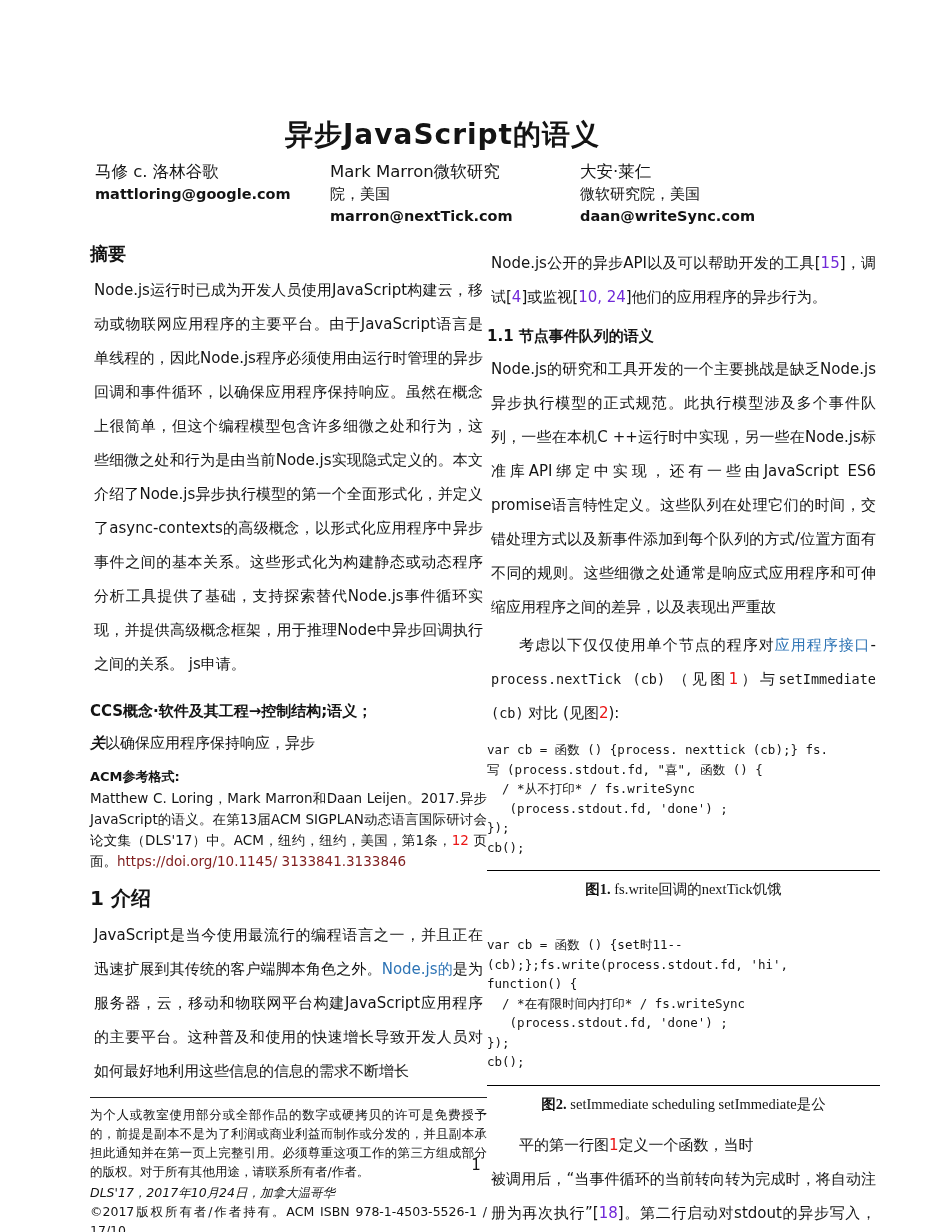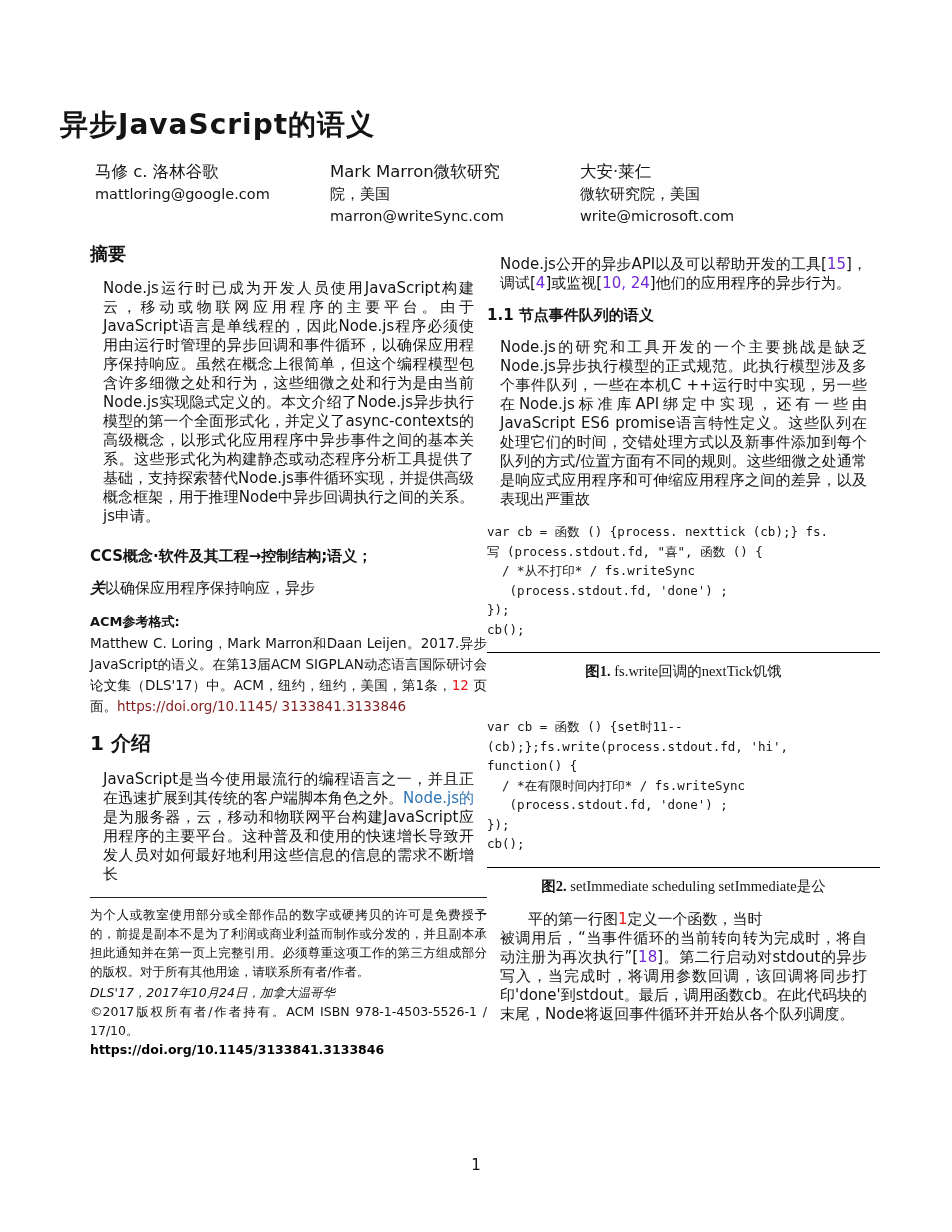--- a/index.html
+++ b/index.html
@@ -4,37 +4,37 @@
 <style>
   html,body { margin:0; padding:0; }
   body {
     width:952px; height:1232px; position:relative; background:#ffffff;
     font-family:"DejaVu Sans", sans-serif; color:#141414;
     -webkit-font-smoothing:antialiased;
   }
   .page { position:absolute; inset:0; overflow:hidden; }
 
   .title {
-    position:absolute; top:106px; left:60px; width:540px;
-    text-align:left; font-size:28px; font-weight:600; letter-spacing:1px;
+    position:absolute; top:116px; left:60px; width:540px;
+    text-align:right; font-size:28px; font-weight:600; letter-spacing:1px;
   }
 
   .author-block { position:absolute; top:160px; text-align:left; }
   .author-block .a-name  { font-size:16.5px; line-height:23px; }
   .author-block .a-affil { font-size:15px;   line-height:22px; }
-  .author-block .a-email { font-size:14.5px; line-height:22px; font-weight:400; }
+  .author-block .a-email { font-size:14.5px; line-height:22px; font-weight:700; }
   #author-1 { left:95px;  width:285px; }
   #author-2 { left:330px; width:285px; }
   #author-3 { left:580px; width:295px; }
 
   .col-left  { position:absolute; left:90px;  top:242px; width:397px; }
   .col-right { position:absolute; left:487px; top:242px; width:393px; }
 
   .h-abstract { font-size:18px; font-weight:700; margin:0 0 7px 0; }
-  .body-p { font-size:15px; line-height:19px; text-align:justify; margin:13px; }
+  .body-p { font-size:15px; line-height:34px; text-align:justify; margin:4px; }
   .indent { text-indent:28px; }
   .prewrap { white-space:pre-wrap; }
 
   .ccs      { font-size:15px; font-weight:700; margin:21px 0 0 0; }
   .keywords { font-size:15px; margin:13px 0 0 0; }
 
   .acm-h { font-size:13px; font-weight:700; margin:15px 0 2px 0; }
   .acm-p { font-size:13.5px; line-height:21px; text-align:justify; margin:0; }
 
   .h1 { font-size:20px;   font-weight:700; margin:13px 0 6px 0; }
@@ -71,26 +71,26 @@
 
   <div class="title">异步JavaScript的语义</div>
 
   <div class="author-block" id="author-1">
     <div class="a-name">马修 c. 洛林谷歌</div>
     <div class="a-email">mattloring@google.com</div>
   </div>
   <div class="author-block" id="author-2">
     <div class="a-name">Mark Marron微软研究</div>
     <div class="a-affil">院，美国</div>
-    <div class="a-email">marron@writeSync.com</div>
+    <div class="a-email">marron@nextTick.com</div>
   </div>
   <div class="author-block" id="author-3">
     <div class="a-name">大安·莱仁</div>
     <div class="a-affil">微软研究院，美国</div>
-    <div class="a-email">write@microsoft.com</div>
+    <div class="a-email">daan@writeSync.com</div>
   </div>
 
   <div class="col-left">
     <div class="h-abstract">摘要</div>
     <p class="body-p">Node.js运行时已成为开发人员使用JavaScript构建云，移动或物联网应用程序的主要平台。由于JavaScript语言是单线程的，因此Node.js程序必须使用由运行时管理的异步回调和事件循环，以确保应用程序保持响应。虽然在概念上很简单，但这个编程模型包含许多细微之处和行为，这些细微之处和行为是由当前Node.js实现隐式定义的。本文介绍了Node.js异步执行模型的第一个全面形式化，并定义了async-contexts的高级概念，以形式化应用程序中异步事件之间的基本关系。这些形式化为构建静态或动态程序分析工具提供了基础，支持探索替代Node.js事件循环实现，并提供高级概念框架，用于推理Node中异步回调执行之间的关系。 js申请。</p>
 
     <p class="ccs">CCS概念·软件及其工程→控制结构;语义；</p>
     <p class="keywords"><span class="seg-bi">关</span><span>以确保应用程序保持响应，异步</span></p>
 
     <div class="acm-h">ACM参考格式:</div>
@@ -105,20 +105,21 @@
       <p>©2017版权所有者/作者持有。ACM ISBN 978-1-4503-5526-1 / 17/10。</p>
       <p class="fn-doi">https://doi.org/10.1145/3133841.3133846</p>
     </div>
   </div>
 
   <div class="col-right">
     <p class="body-p"><span>Node.js公开的异步API以及可以帮助开发的工具[</span><span class="seg-cite">15</span><span>]，调试[</span><span class="seg-cite">4</span><span>]或监视[</span><span class="seg-cite">10, 24</span><span>]他们的应用程序的异步行为。</span></p>
 
     <div class="h2">1.1 节点事件队列的语义</div>
     <p class="body-p">Node.js的研究和工具开发的一个主要挑战是缺乏Node.js异步执行模型的正式规范。此执行模型涉及多个事件队列，一些在本机C ++运行时中实现，另一些在Node.js标准库API绑定中实现，还有一些由JavaScript ES6 promise语言特性定义。这些队列在处理它们的时间，交错处理方式以及新事件添加到每个队列的方式/位置方面有不同的规则。这些细微之处通常是响应式应用程序和可伸缩应用程序之间的差异，以及表现出严重故</p>
+    <p class="body-p indent"><span>考虑以下仅仅使用单个节点的程序对</span><span class="seg-blue">应用程序接口</span><span>-</span><span class="seg-mono">process.nextTick (cb)</span><span> （见图</span><span class="seg-ref">1</span><span>）与</span><span class="seg-mono">setImmediate (cb)</span><span> 对比 (见图</span><span class="seg-ref">2</span><span>):</span></p>
 
     <pre class="code">var cb = 函数 () {process. nexttick (cb);} fs.
 写 (process.stdout.fd, "喜", 函数 () {
   / *从不打印* / fs.writeSync
    (process.stdout.fd, 'done') ;
 });
 cb();</pre>
     <div class="figbar">
       <p class="figcap"><span class="seg-b">图1.</span><span> fs.write回调的nextTick饥饿</span></p>
     </div>

